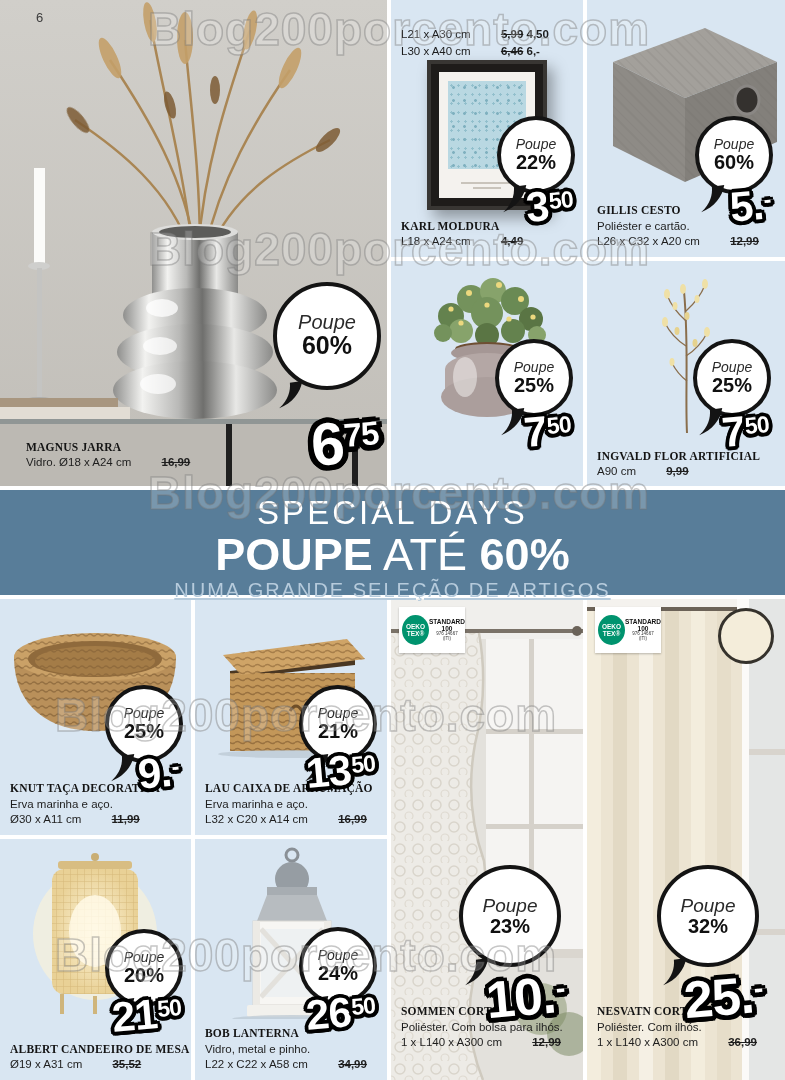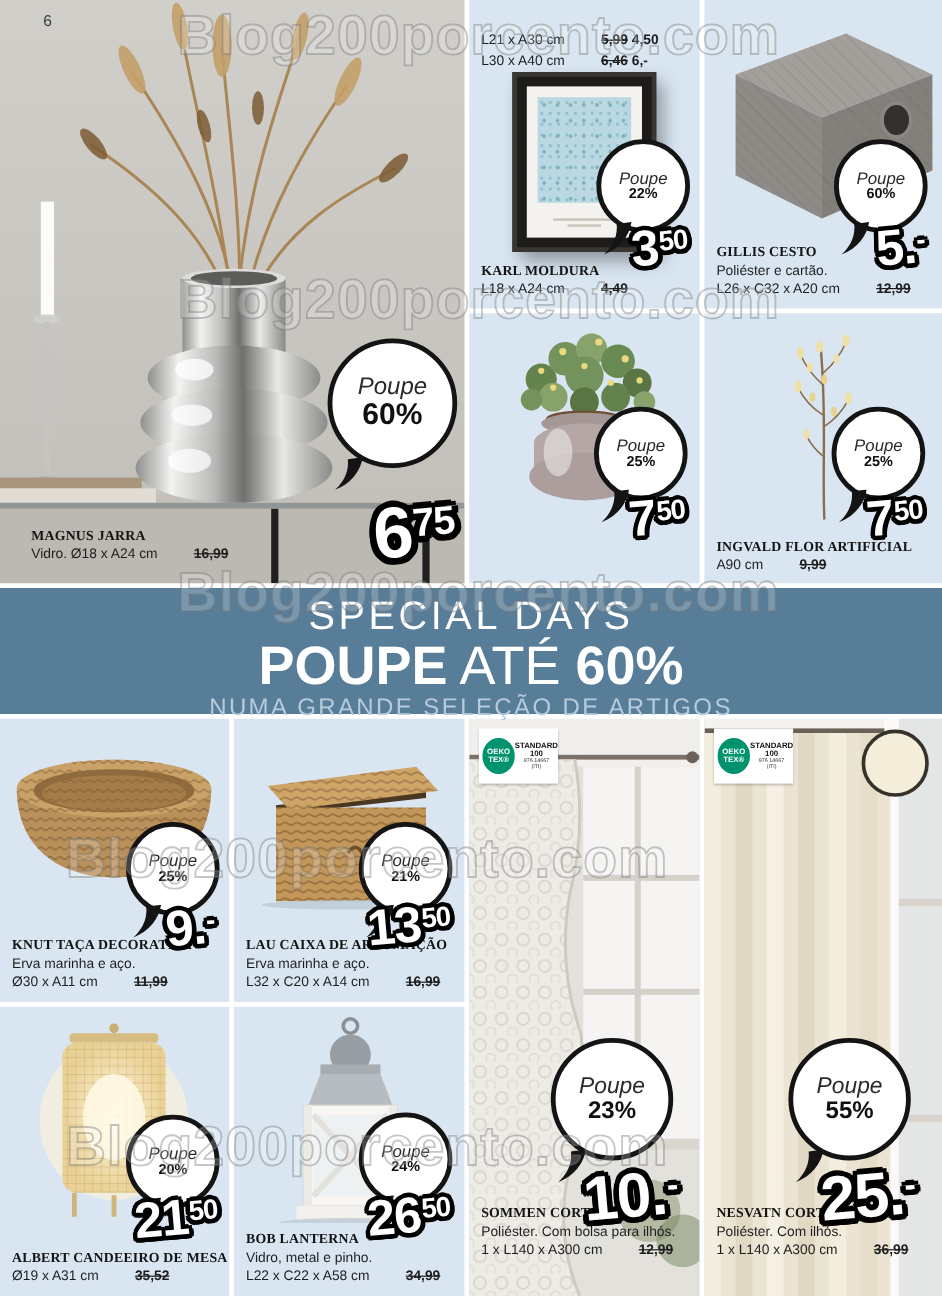--- a/index.html
+++ b/index.html
@@ -18,42 +18,42 @@
   .pdesc,.psize{font-size:11.5px;color:#1e1e1e;white-space:nowrap;}
   .old{font-weight:bold;text-decoration:line-through;margin-left:27px;}
   .new{font-weight:bold;}
   .variants{position:absolute;left:10px;top:26px;z-index:5;line-height:1.45;font-size:11.5px;}
   
   .bubble{position:absolute;background:#fff;border:4px solid #141414;border-radius:50%;
           display:flex;flex-direction:column;align-items:center;justify-content:center;z-index:6;}
   .bubble .blbl{font-style:italic;color:#2a2a2a;line-height:1;}
   .bubble .bpct{font-weight:bold;color:#101010;line-height:1.1;}
   .bubble-s{width:70px;height:70px;}
-  .bubble-s .blbl{font-size:14px;} .bubble-s .bpct{font-size:12px;}
+  .bubble-s .blbl{font-size:14px;} .bubble-s .bpct{font-size:20px;}
   .bubble-m{width:94px;height:94px;}
   .bubble-m .blbl{font-size:19px;} .bubble-m .bpct{font-size:20px;}
   .bubble-l{width:100px;height:100px;}
   .bubble-l .blbl{font-size:20px;} .bubble-l .bpct{font-size:25px;}
   .tail{position:absolute;left:0px;bottom:-23px;width:34px;height:28px;}
   
   .price{position:absolute;z-index:6;color:#fff;font-weight:bold;transform:rotate(-5deg);
     text-shadow:-.09em 0 #000,.09em 0 #000,0 -.09em #000,0 .09em #000,
     -.065em -.065em #000,.065em -.065em #000,-.065em .065em #000,.065em .065em #000,
     -.09em .045em #000,.09em .045em #000,-.045em .09em #000,.045em .09em #000;
     letter-spacing:-1px;white-space:nowrap;}
   .price .psup{font-size:55%;position:relative;top:-.48em;margin-left:1px;}
   .price-s{font-size:42px;} .price-m{font-size:52px;} .price-l{font-size:60px;}
   
   .banner{position:absolute;left:0;top:490px;width:785px;height:105px;background:#587d99;
           text-align:center;z-index:4;}
   .b1{margin-top:4px;font-size:33px;color:#ffffff;letter-spacing:3px;}
   .b2{font-size:45px;color:#fff;line-height:1.0;letter-spacing:0px;}
   .b2 .heavy{font-weight:bold;}
   .b2 .mid{font-weight:normal;}
-  .b3{font-size:20px;color:#b6cbdc;letter-spacing:2px;margin-top:2px;}
+  .b3{font-size:20px;color:#b6cbdc;letter-spacing:2px;margin-top:2px;text-decoration:underline;}
   
   .oeko{position:absolute;left:8px;top:8px;width:66px;height:46px;background:#fff;z-index:6;
         display:flex;align-items:center;box-shadow:0 1px 2px rgba(0,0,0,.25);}
   .ocircle{width:30px;height:30px;border-radius:50%;background:#00936e;margin-left:3px;
         display:flex;flex-direction:column;align-items:center;justify-content:center;color:#fff;
         font-weight:bold;font-size:6.5px;line-height:1.1;}
   .otext{flex:1;text-align:center;line-height:1.1;}
   .ostd{font-size:6.5px;font-weight:bold;color:#111;}
   .ocert{font-size:4.5px;color:#333;}
   
@@ -460,21 +460,21 @@
       <div class="otext">
         <div class="ostd">STANDARD</div>
         <div class="ostd">100</div>
         <div class="ocert">976 14667</div>
         <div class="ocert">(ITI)</div>
       </div>
     </div>
     <div class="detailring"></div>
     <div class="bubble bubble-m" style="right:26px;top:266px;">
       <span class="blbl">Poupe</span>
-      <span class="bpct">55%</span>
+      <span class="bpct">32%</span>
       <svg class="tail" viewBox="0 0 40 34">
           <path d="M30 0 C28 14 18 27 2 33 C13 23 16 12 15 2 Z" fill="#141414"></path>
         </svg>
     </div>
     <div class="price price-m" style="right:22px;top:368px;">
       <span class="pmain">25.</span><span class="psup">-</span>
     </div>
     <div class="info" style="bottom:30px;">
       <div class="pname">NESVATN CORTINADO</div>
       <div class="pdesc">Poliéster. Com ilhós.</div>

